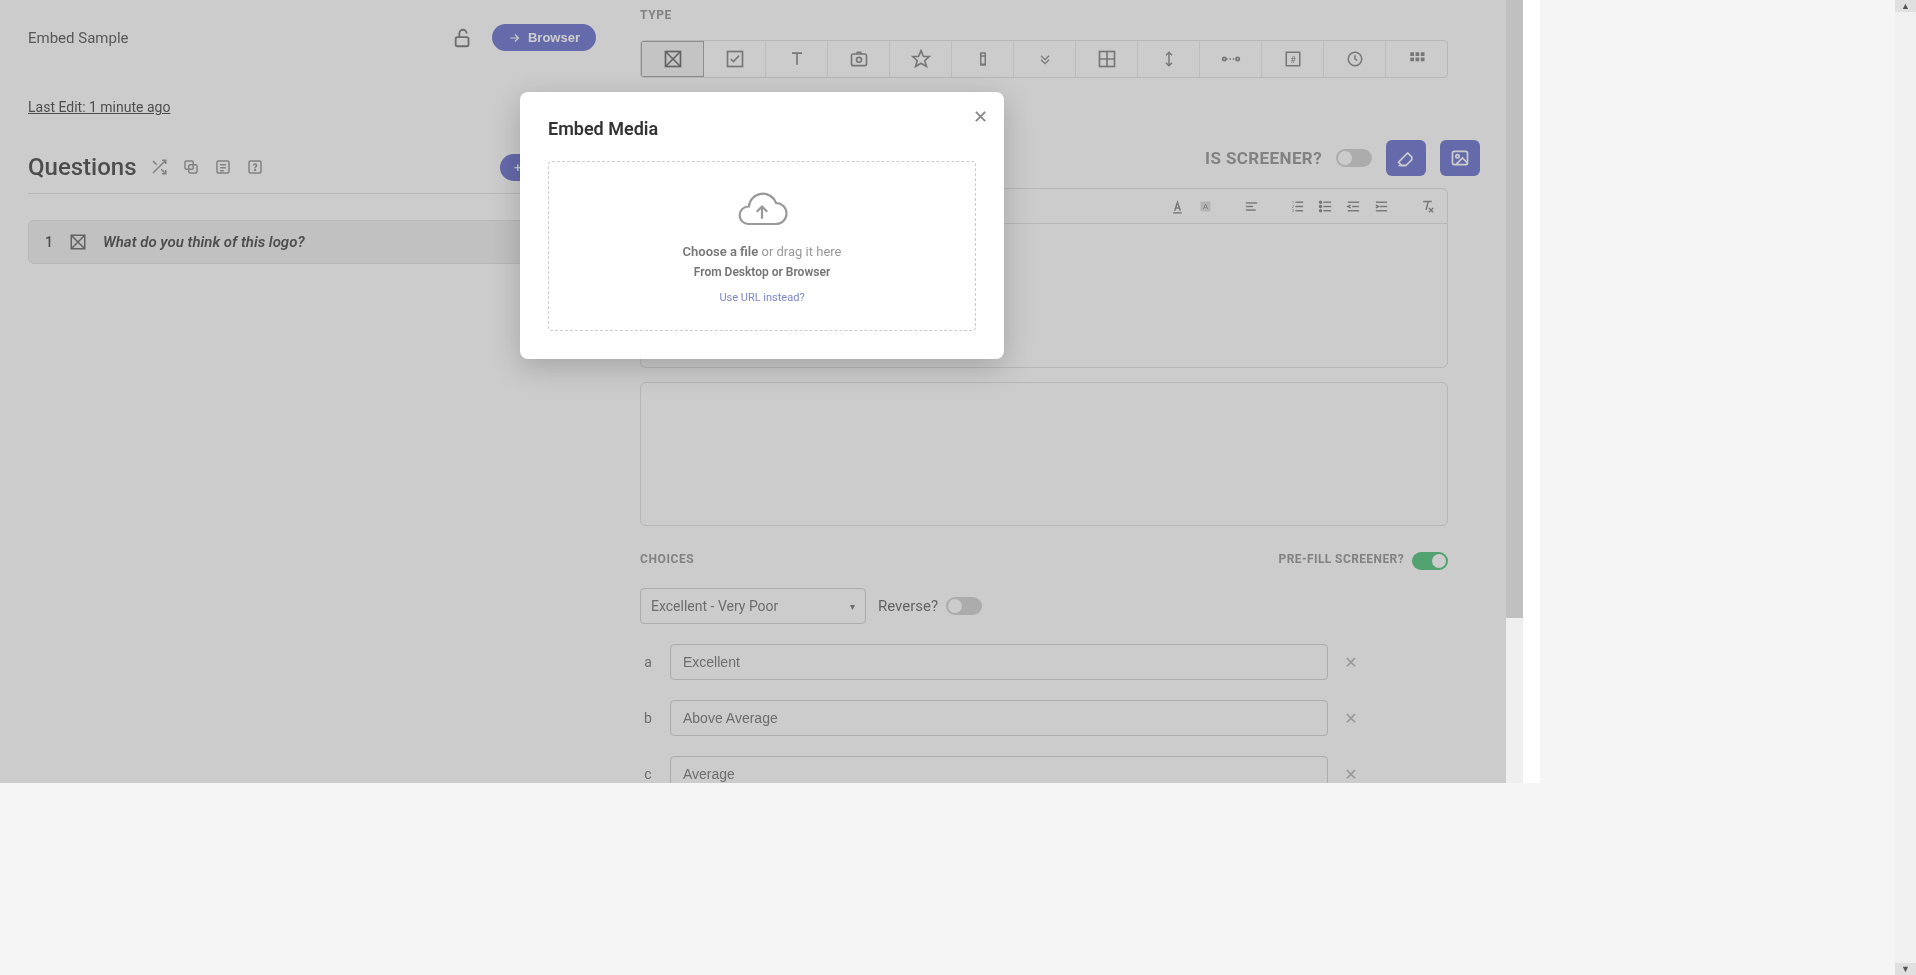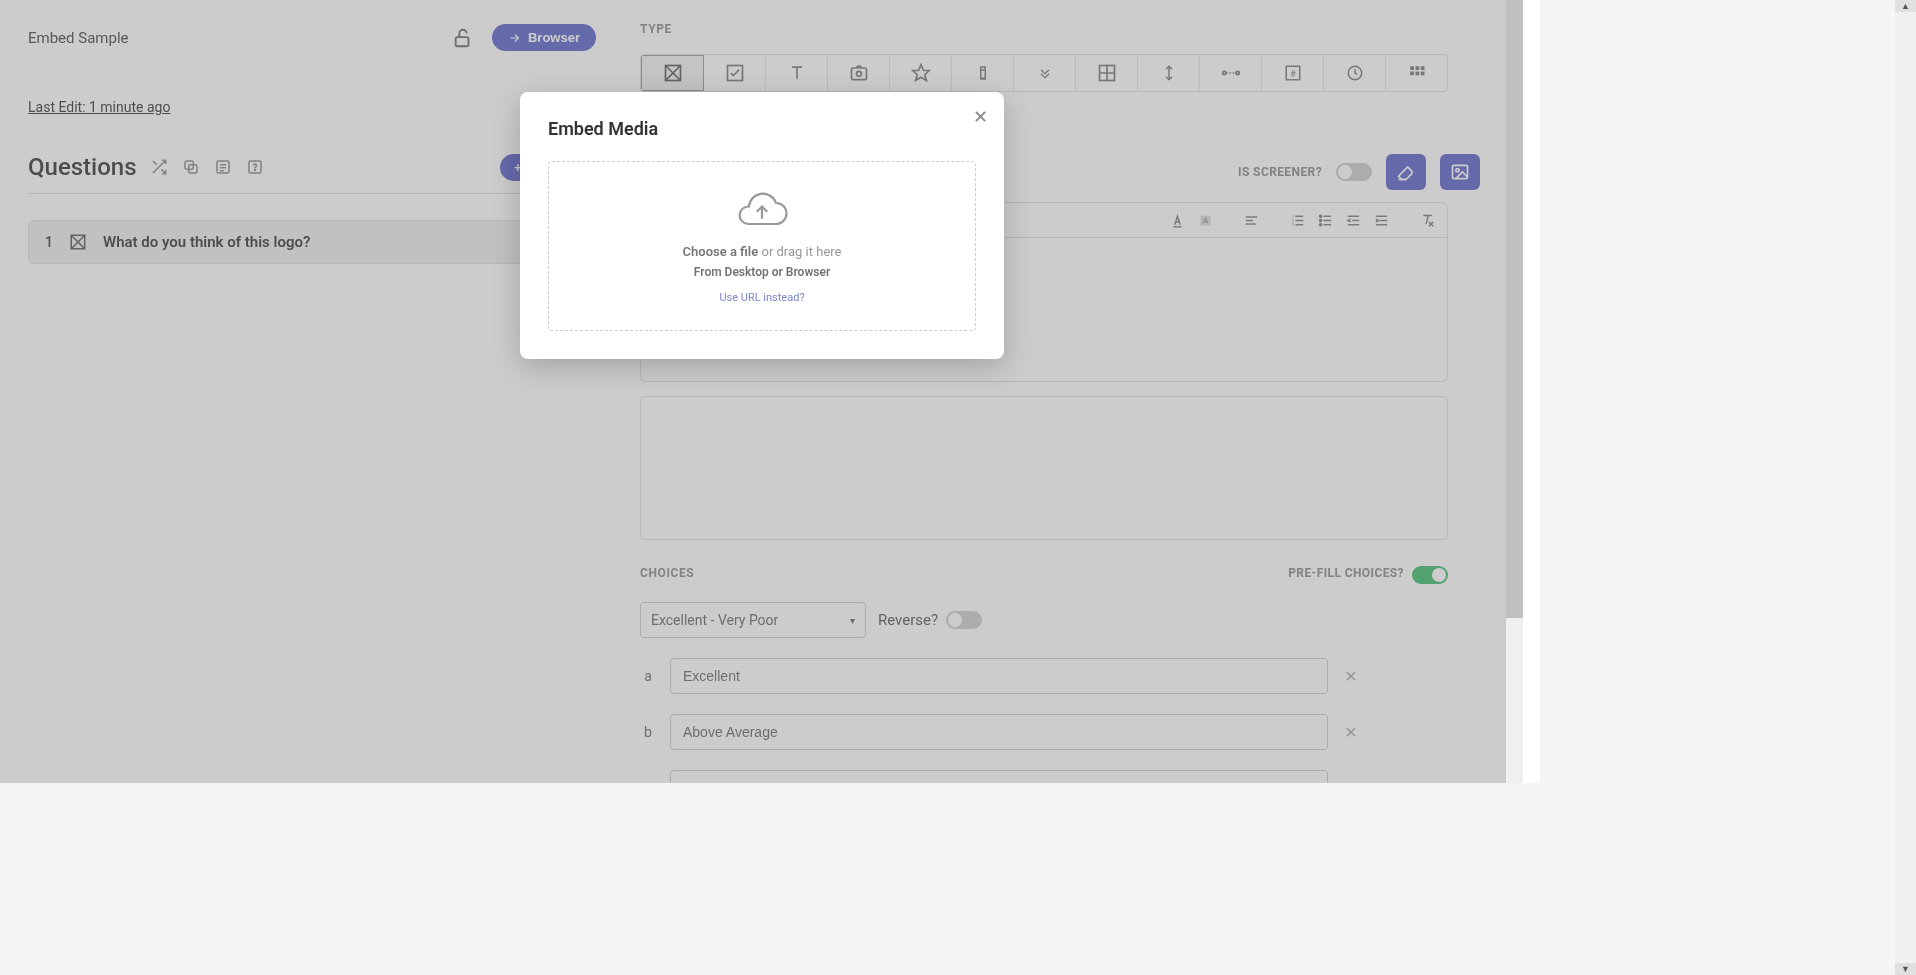--- a/index.html
+++ b/index.html
@@ -61,21 +61,21 @@
       top: 0;
       left: 0;
       width: 624px;
       padding: 24px 28px;
     }
     .right-col {
       position: absolute;
       top: 0;
       left: 640px;
       width: 840px;
-      padding-top: 22px;
+      padding-top: 8px;
     }
     .header-row {
       display:flex;
       align-items:center;
       gap: 18px;
     }
     .sample-title {
       font-size: 15px;
       color:#444;
     }
@@ -133,21 +133,21 @@
     .question-item {
       margin-top: 26px;
       background:#eeeeee;
       border:1px solid #ddd;
       border-radius: 6px;
       padding: 12px 16px;
       display:flex;align-items:center;gap:16px;
     }
     .q-number { font-size:14px; color:#333; font-weight:500;}
     .q-icon { width:18px;height:18px;}
-    .q-text { font-size:15px; font-weight:600; color:#333;}
+    .q-text { font-size:15px; font-weight:600; color:#333;font-style:italic;}
     .section-label {
       font-size: 12px;
       font-weight:700;
       letter-spacing: 0.6px;
       color:#888;
     }
     .type-toolbar {
       margin-top: 18px;
       display:flex;
       border:1px solid #ddd;
@@ -169,21 +169,21 @@
       border:1px solid #999;
       color:#555;
     }
     .question-header {
       margin-top: 62px;
       display:flex;
       align-items:center;
       gap: 14px;
     }
     .screener-label {
-      font-size: 12px;
+      font-size: 17px;
       font-weight:700;
       letter-spacing: 0.4px;
       color:#888;
       margin-left:auto;
     }
     .toggle {
       width: 36px;height:18px;border-radius:10px;
       background:#ccc;position:relative;cursor:pointer;
     }
     .toggle .knob {
@@ -559,21 +559,21 @@
               <line x1="14" y1="14" x2="20" y2="20"></line>
               <line x1="20" y1="14" x2="14" y2="20"></line>
             </svg>
           </div>
       </div>
       <div class="editor-body"></div>
       <div class="editor-spacer"></div>
 
       <div class="choices-row">
         <span class="section-label">CHOICES</span>
-        <span class="prefill-label">PRE-FILL CHOICES?</span>
+        <span class="prefill-label">PRE-FILL SCREENER?</span>
         <div class="toggle on" style="margin-left:8px;">
             <div class="knob"></div>
           </div>
       </div>
 
       <div style="display:flex;align-items:center;">
         <div class="select-box">
           <span>Excellent - Very Poor</span>
           <span class="caret">▾</span>
         </div>

